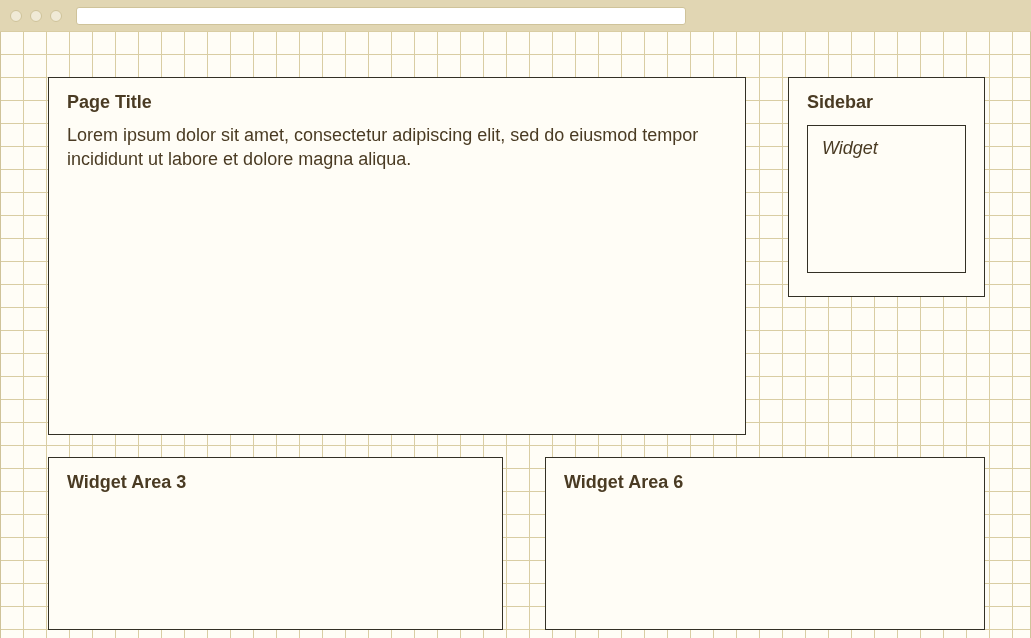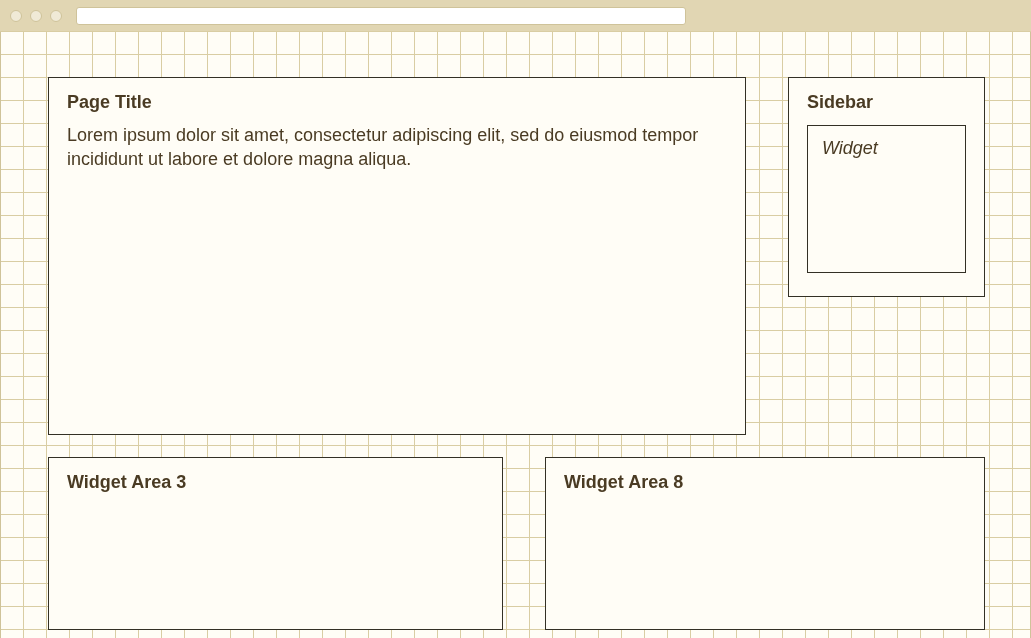--- a/index.html
+++ b/index.html
@@ -123,17 +123,17 @@
       <div class="inner-panel">
         <p class="inner-title">Widget</p>
       </div>
     </div>
 
     <div id="widget1-panel" class="panel">
       <p class="title">Widget Area 3</p>
     </div>
 
     <div id="widget2-panel" class="panel">
-      <p class="title">Widget Area 8</p>
+      <p class="title">Widget Area 6</p>
     </div>
 
   </div>
 </div>
 
 </body></html>

